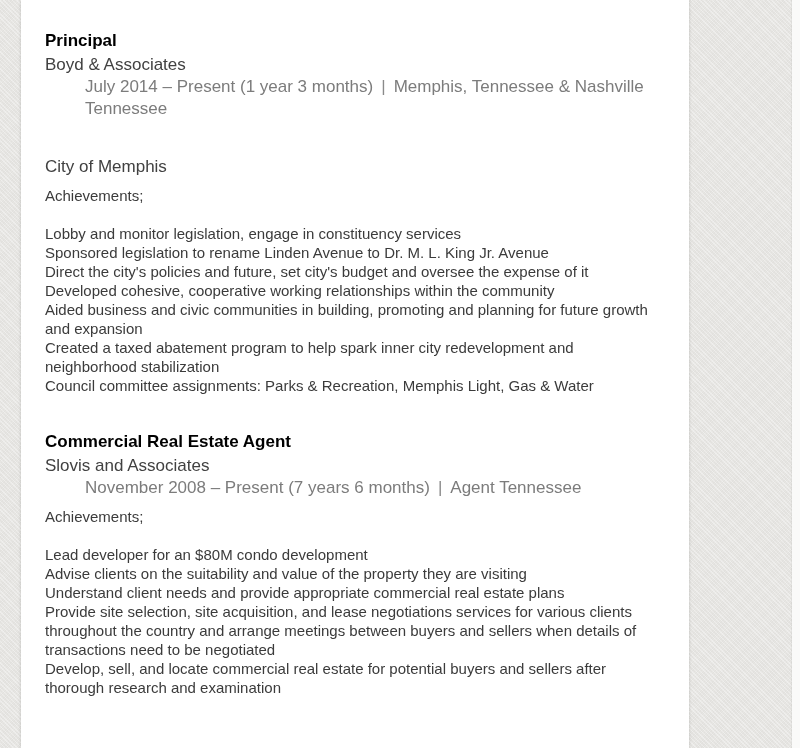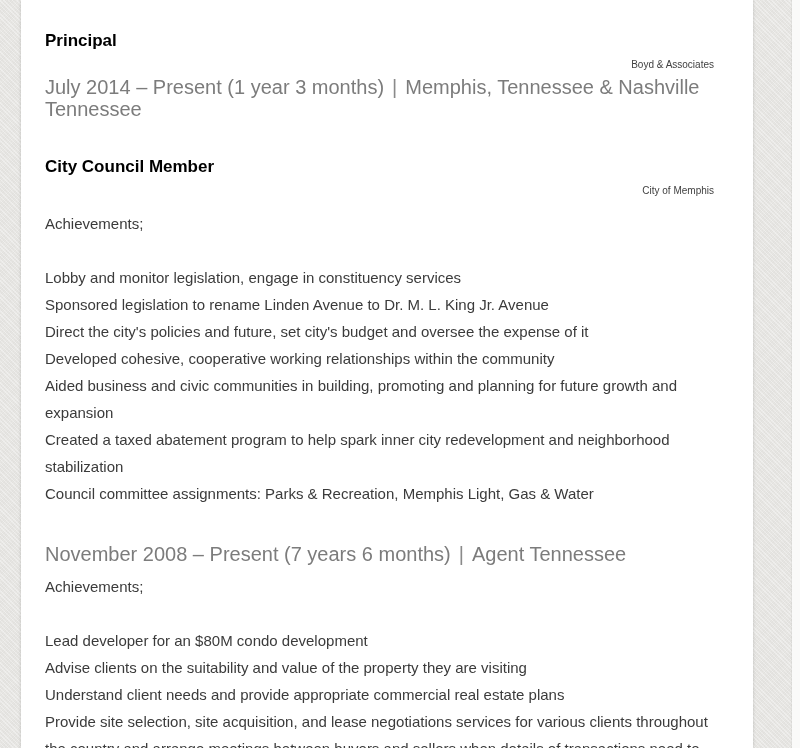--- a/index.html
+++ b/index.html
@@ -13,96 +13,97 @@
     background-image:
       repeating-linear-gradient(45deg, rgba(255,255,255,0.35) 0 1px, transparent 1px 3px),
       repeating-linear-gradient(-45deg, rgba(0,0,0,0.025) 0 1px, transparent 1px 2px);
     position: relative;
   }
   .card {
     position: absolute;
     left: 21px;
     top: 0;
     bottom: 0;
-    width: 732px;
+    width: 668px;
     background: #ffffff;
     box-shadow: 0 0 3px rgba(0,0,0,0.18);
-    padding: 30px 39px 0 24px;
+    padding: 30px 29px 0 24px;
   }
   .right-strip {
     position: absolute;
     right: 0;
     top: 0;
     bottom: 0;
     width: 8px;
     background: #fafaf9;
     box-shadow: -1px 0 1px rgba(0,0,0,0.04);
   }
   .entry { margin-bottom: 36px; }
   .entry .title {
     font-size: 17px;
     line-height: 22px;
     font-weight: bold;
     color: #000000;
     margin-bottom: 2px;
   }
   .entry .company {
-    font-size: 10px;
+    font-size: 17px;
     line-height: 22px;
     color: #414141;
-    text-align: right;
   }
   .entry .meta {
-    font-size: 20px;
+    font-size: 17px;
     line-height: 22px;
     color: #7c7c7c;
+    margin-left: 40px;
   }
   .entry .sep {
     display: inline-block;
     margin: 0 8px;
     color: #8a8a8a;
   }
   .entry .desc {
     margin-top: 8px;
     font-size: 15px;
-    line-height: 27px;
+    line-height: 19px;
     color: #3b3b3b;
     white-space: pre-line;
   }
   .entry .desc:empty { display: none; }
 </style>
 </head>
 <body>
 
 <main class="card">
 
   <section class="entry">
     <h3 class="title">Principal</h3>
     <div class="company">Boyd &amp; Associates</div>
     <div class="meta">
       <span>July 2014 – Present (1 year 3 months)</span><span class="sep">|</span><span>Memphis, Tennessee &amp; Nashville Tennessee</span>
     </div>
 
   </section>
 
   <section class="entry">
-    <h3 class="title">City Council Member</h3>
     <div class="company">City of Memphis</div>
     <div class="desc">Achievements;
 
 Lobby and monitor legislation, engage in constituency services
 Sponsored legislation to rename Linden Avenue to Dr. M. L. King Jr. Avenue
 Direct the city's policies and future, set city's budget and oversee the expense of it
 Developed cohesive, cooperative working relationships within the community
 Aided business and civic communities in building, promoting and planning for future growth and expansion
 Created a taxed abatement program to help spark inner city redevelopment and neighborhood stabilization
 Council committee assignments: Parks &amp; Recreation, Memphis Light, Gas &amp; Water</div>
   </section>
 
   <section class="entry">
+    <h3 class="title">Commercial Real Estate Agent</h3>
+    <div class="company">Slovis and Associates</div>
     <div class="meta">
       <span>November 2008 – Present (7 years 6 months)</span><span class="sep">|</span><span>Agent Tennessee</span>
     </div>
     <div class="desc">Achievements;
 
 Lead developer for an $80M condo development
 Advise clients on the suitability and value of the property they are visiting
 Understand client needs and provide appropriate commercial real estate plans
 Provide site selection, site acquisition, and lease negotiations services for various clients throughout the country and arrange meetings between buyers and sellers when details of transactions need to be negotiated
 Develop, sell, and locate commercial real estate for potential buyers and sellers after thorough research and examination</div>

